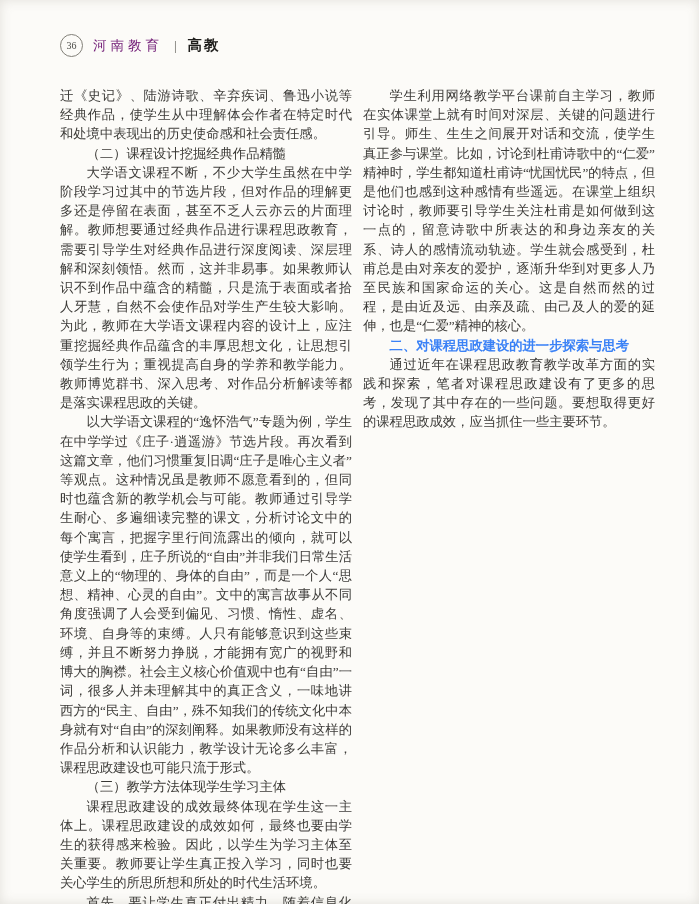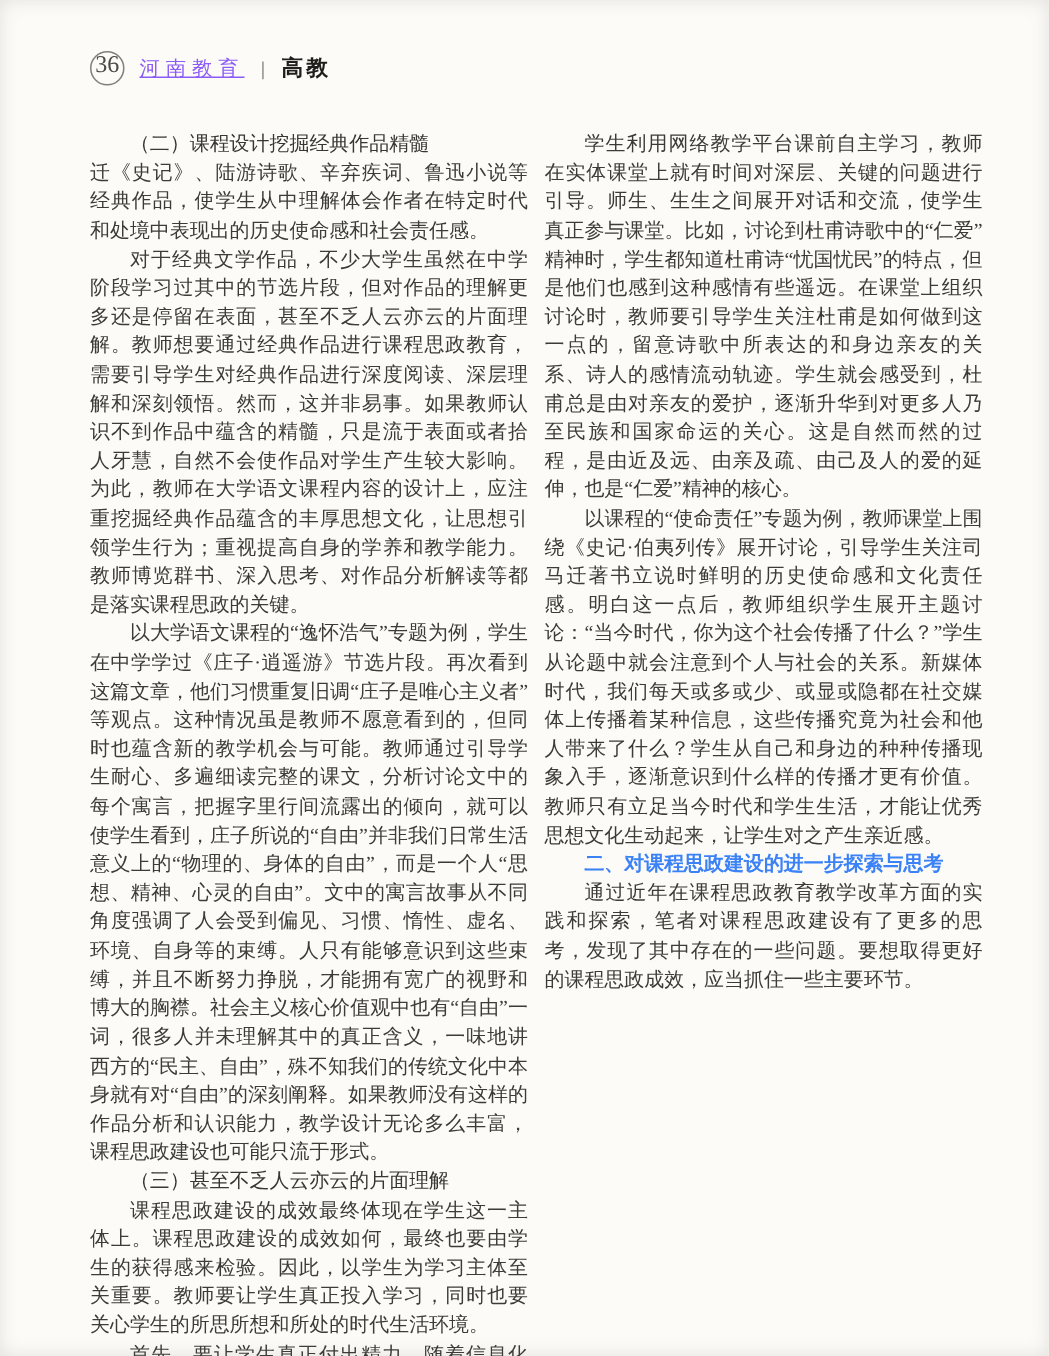--- a/index.html
+++ b/index.html
@@ -19,30 +19,29 @@
   .page-header {
     display: flex;
     align-items: center;
     padding: 34px 44px 0 60px;
     gap: 10px;
   }
   .page-num-circle {
     width: 23px; height: 23px;
     border: 1.3px solid #828078;
     border-radius: 50%;
-    display: flex; align-items: flex-start; justify-content: center;
-    font-size: 16px; color: #4a4a46;
+    display: flex; align-items: center; justify-content: center;
+    font-size: 10px; color: #4a4a46;
     box-sizing: border-box;
     flex: 0 0 auto;
   }
   .journal-name {
     font-size: 13.5px;
     letter-spacing: 4px;
-    color: #8b5cf6;
-    text-decoration: underline;
+    color: #701a75;
   }
   .header-divider {
     font-size: 13px;
     color: #5a5853;
     margin: 0 1px;
   }
   .section-name {
     font-size: 14.5px;
     font-weight: bold;
     letter-spacing: 2px;
@@ -84,29 +83,28 @@
     <span class="page-num-circle">
       <span>36</span>
     </span>
     <span class="journal-name">河南教育</span>
     <span class="header-divider">|</span>
     <span class="section-name">高教</span>
   </header>
 
   <main class="columns">
     <section class="col">
+        <p class="para cont">迁《史记》、陆游诗歌、辛弃疾词、鲁迅小说等经典作品，使学生从中理解体会作者在特定时代和处境中表现出的历史使命感和社会责任感。</p>
         <p class="para sub-heading">（二）课程设计挖掘经典作品精髓</p>
-        <p class="para cont">迁《史记》、陆游诗歌、辛弃疾词、鲁迅小说等经典作品，使学生从中理解体会作者在特定时代和处境中表现出的历史使命感和社会责任感。</p>
-        <p class="para">对于经典文学作品，不少大学生虽然在中学阶段学习过其中的节选片段，但对作品的理解更多还是停留在表面，甚至不乏人云亦云的片面理解。教师想要通过经典作品进行课程思政教育，需要引导学生对经典作品进行深度阅读、深层理解和深刻领悟。然而，这并非易事。如果教师认识不到作品中蕴含的精髓，只是流于表面或者拾人牙慧，自然不会使作品对学生产生较大影响。为此，教师在大学语文课程内容的设计上，应注重挖掘经典作品蕴含的丰厚思想文化，让思想引领学生行为；重视提高自身的学养和教学能力。教师博览群书、深入思考、对作品分析解读等都是落实课程思政的关键。</p>
+        <p class="para">大学语文课程不断，不少大学生虽然在中学阶段学习过其中的节选片段，但对作品的理解更多还是停留在表面，甚至不乏人云亦云的片面理解。教师想要通过经典作品进行课程思政教育，需要引导学生对经典作品进行深度阅读、深层理解和深刻领悟。然而，这并非易事。如果教师认识不到作品中蕴含的精髓，只是流于表面或者拾人牙慧，自然不会使作品对学生产生较大影响。为此，教师在大学语文课程内容的设计上，应注重挖掘经典作品蕴含的丰厚思想文化，让思想引领学生行为；重视提高自身的学养和教学能力。教师博览群书、深入思考、对作品分析解读等都是落实课程思政的关键。</p>
         <p class="para">以大学语文课程的“逸怀浩气”专题为例，学生在中学学过《庄子·逍遥游》节选片段。再次看到这篇文章，他们习惯重复旧调“庄子是唯心主义者”等观点。这种情况虽是教师不愿意看到的，但同时也蕴含新的教学机会与可能。教师通过引导学生耐心、多遍细读完整的课文，分析讨论文中的每个寓言，把握字里行间流露出的倾向，就可以使学生看到，庄子所说的“自由”并非我们日常生活意义上的“物理的、身体的自由”，而是一个人“思想、精神、心灵的自由”。文中的寓言故事从不同角度强调了人会受到偏见、习惯、惰性、虚名、环境、自身等的束缚。人只有能够意识到这些束缚，并且不断努力挣脱，才能拥有宽广的视野和博大的胸襟。社会主义核心价值观中也有“自由”一词，很多人并未理解其中的真正含义，一味地讲西方的“民主、自由”，殊不知我们的传统文化中本身就有对“自由”的深刻阐释。如果教师没有这样的作品分析和认识能力，教学设计无论多么丰富，课程思政建设也可能只流于形式。</p>
-        <p class="para sub-heading">（三）甚至不乏人云亦云的片面理解</p>
+        <p class="para sub-heading">（三）教学方法体现学生学习主体</p>
         <p class="para">课程思政建设的成效最终体现在学生这一主体上。课程思政建设的成效如何，最终也要由学生的获得感来检验。因此，以学生为学习主体至关重要。教师要让学生真正投入学习，同时也要关心学生的所思所想和所处的时代生活环境。</p>
         <p class="para">首先，要让学生真正付出精力。随着信息化技术与教育教学的不断融合，让学生真正付出精力投入学习也变得更为便捷。近年，大学语文课程不断</p>
       </section>
     <section class="col">
         <p class="para">学生利用网络教学平台课前自主学习，教师在实体课堂上就有时间对深层、关键的问题进行引导。师生、生生之间展开对话和交流，使学生真正参与课堂。比如，讨论到杜甫诗歌中的“仁爱”精神时，学生都知道杜甫诗“忧国忧民”的特点，但是他们也感到这种感情有些遥远。在课堂上组织讨论时，教师要引导学生关注杜甫是如何做到这一点的，留意诗歌中所表达的和身边亲友的关系、诗人的感情流动轨迹。学生就会感受到，杜甫总是由对亲友的爱护，逐渐升华到对更多人乃至民族和国家命运的关心。这是自然而然的过程，是由近及远、由亲及疏、由己及人的爱的延伸，也是“仁爱”精神的核心。</p>
-        <p class="para">以课程的“使命责任”专题为例，教师课堂上围绕《史记·伯夷列传》展开讨论，引导学生关注司马迁著书立说时鲜明的历史使命感和文化责任感。明白这一点后，教师组织学生展开主题讨论：“当今时代，你为这个社会传播了什么？”学生从论题中就会注意到个人与社会的关系。新媒体时代，我们每天或多或少、或显或隐都在社交媒体上传播着某种信息，这些传播究竟为社会和他人带来了什么？学生从自己和身边的种种传播现象入手，逐渐意识到什么样的传播才更有价值。教师只有立足当今时代和学生生活，才能让优秀思想文化生动起来，让学生对之产生亲近感。</p>
         <p class="para section-heading">二、对课程思政建设的进一步探索与思考</p>
         <p class="para">通过近年在课程思政教育教学改革方面的实践和探索，笔者对课程思政建设有了更多的思考，发现了其中存在的一些问题。要想取得更好的课程思政成效，应当抓住一些主要环节。</p>
       </section>
   </main>
 
 </div>
 
 </body></html>

